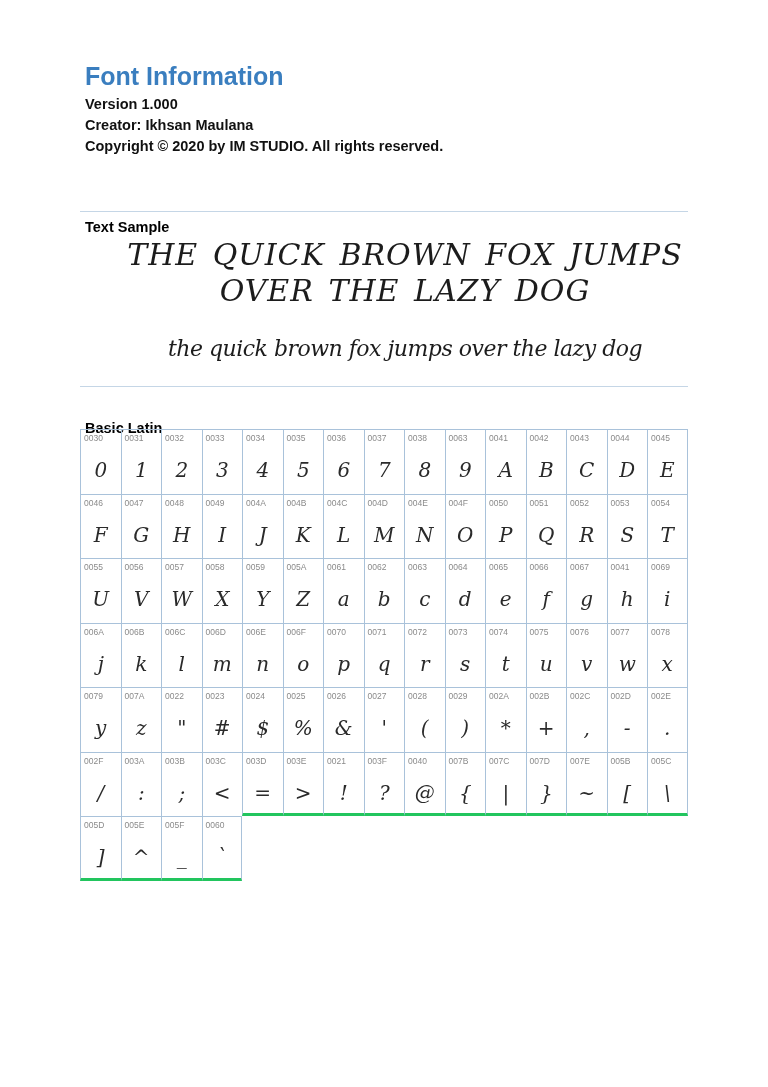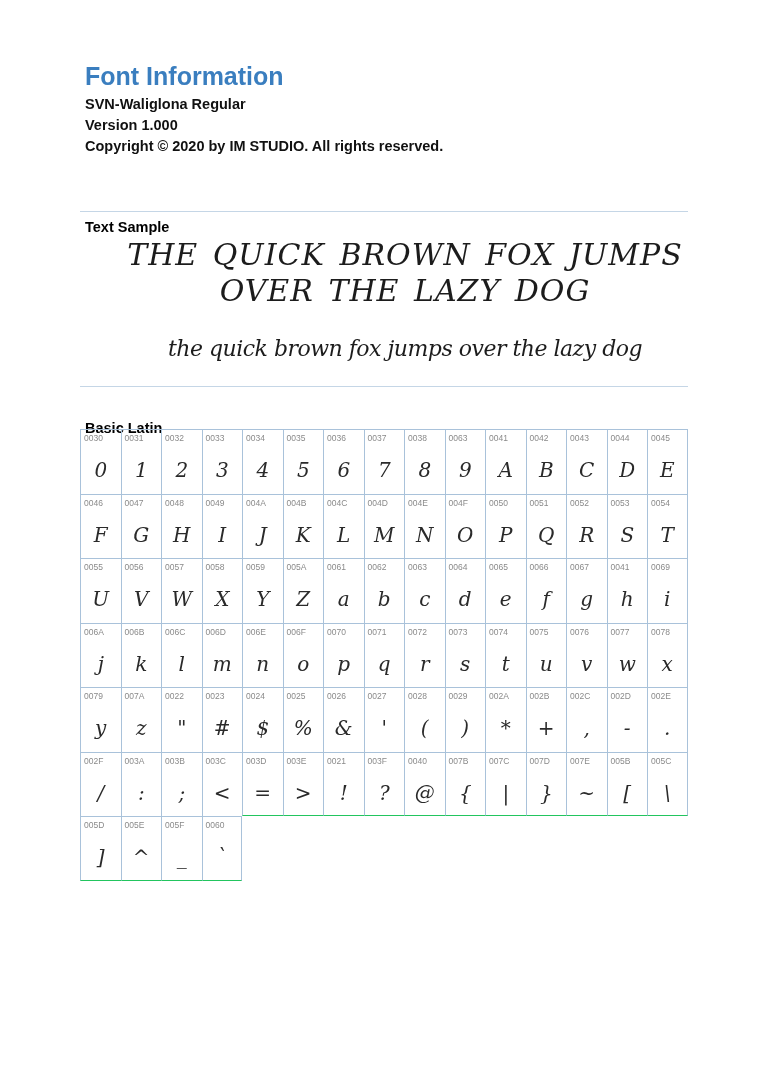--- a/index.html
+++ b/index.html
@@ -9,32 +9,32 @@
     .info { position: absolute; left: 85px; top: 94px; font-size: 14.5px; font-weight: bold; line-height: 20.8px; color: #111; }
     .info div { white-space: nowrap; }
     .rule { position: absolute; left: 80px; width: 608px; height: 1px; background: #c5d6e6; }
     .section { position: absolute; left: 85px; font-size: 14.5px; font-weight: bold; color: #000000; }
     .sample-upper { position: absolute; left: 80px; width: 650px; top: 237px; text-align: center; font-family: "DejaVu Serif", serif; font-style: italic; font-size: 30px; line-height: 36px; color: #1c1c1c; letter-spacing: 1px; word-spacing: 4px; }
     .sample-lower { position: absolute; left: 80px; width: 650px; top: 336px; text-align: center; font-family: "DejaVu Serif", serif; font-style: italic; font-size: 22px; color: #1c1c1c; letter-spacing: -0.5px; }
     .grid { position: absolute; left: 80px; top: 429px; width: 608px; }
     .grid-row { display: flex; height: 64.5px; align-items: flex-end; }
     .cell { width: 40.5px; height: 64.5px; box-sizing: border-box; border-left: 1px solid #a9c2da; border-top: 1px solid #a9c2da; position: relative; }
     .cell.last-col { border-right: 1px solid #a9c2da; }
-    .cell.last-row { border-bottom: 1px solid #22c55e; margin-top: 31px; }
+    .cell.last-row { border-bottom: 3px solid #22c55e; margin-top: 31px; }
     .cell .code { position: absolute; left: 3px; top: 3px; font-size: 8.5px; color: #8a8a8a; }
     .cell .glyph { position: absolute; left: 0; right: 0; top: 20px; height: 40px; line-height: 40px; text-align: center; font-family: "DejaVu Serif", serif; font-style: italic; font-size: 20px; color: #2a2a2a; }
   </style>
 </head>
 <body>
 
 <div class="page">
   <div class="title">Font Information</div>
   <div class="info">
-    <div>SVN-Waliglona Regular</div>
     <div>Version 1.000</div>
+    <div>Creator: Ikhsan Maulana</div>
     <div>Copyright © 2020 by IM STUDIO. All rights reserved.</div>
   </div>
 
   <div class="rule" style="top:211px"></div>
   <div class="section" style="top:219px">Text Sample</div>
   <div class="sample-upper">THE QUICK BROWN FOX JUMPS OVER THE LAZY DOG</div>
   <div class="sample-lower">the quick brown fox jumps over the lazy dog</div>
 
   <div class="rule" style="top:386px"></div>
   <div class="section" style="top:420px">Basic Latin</div>

